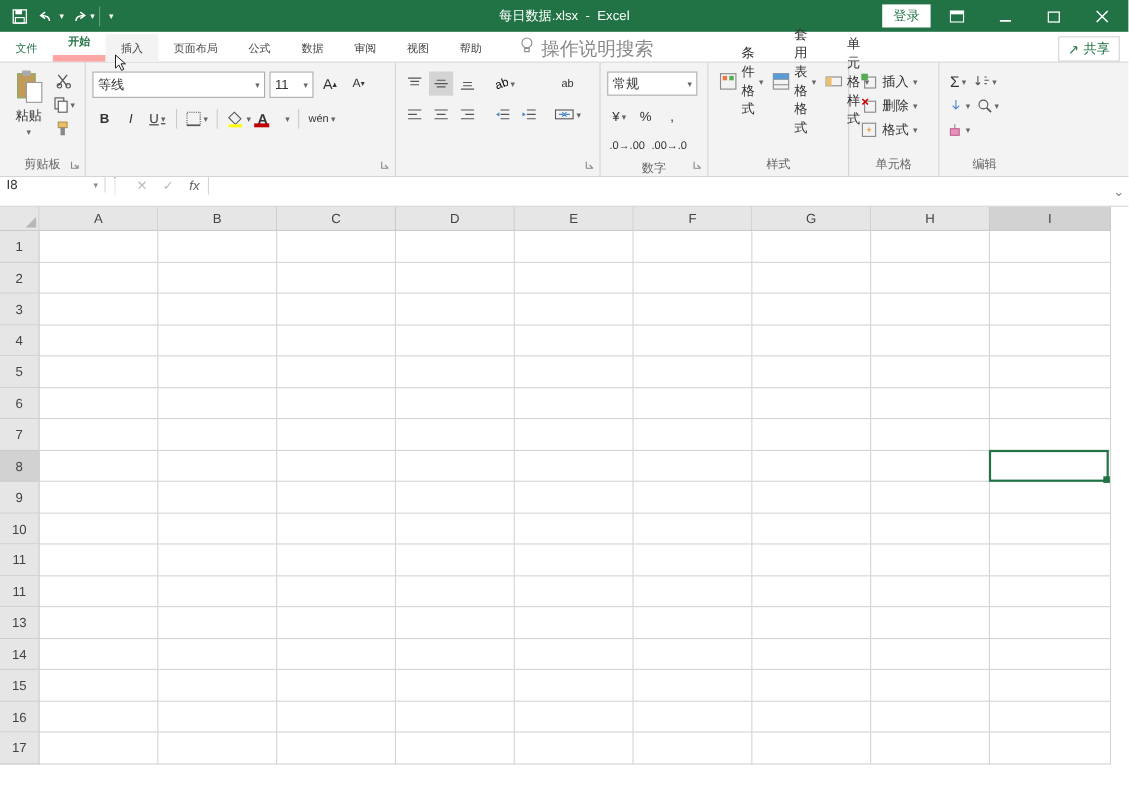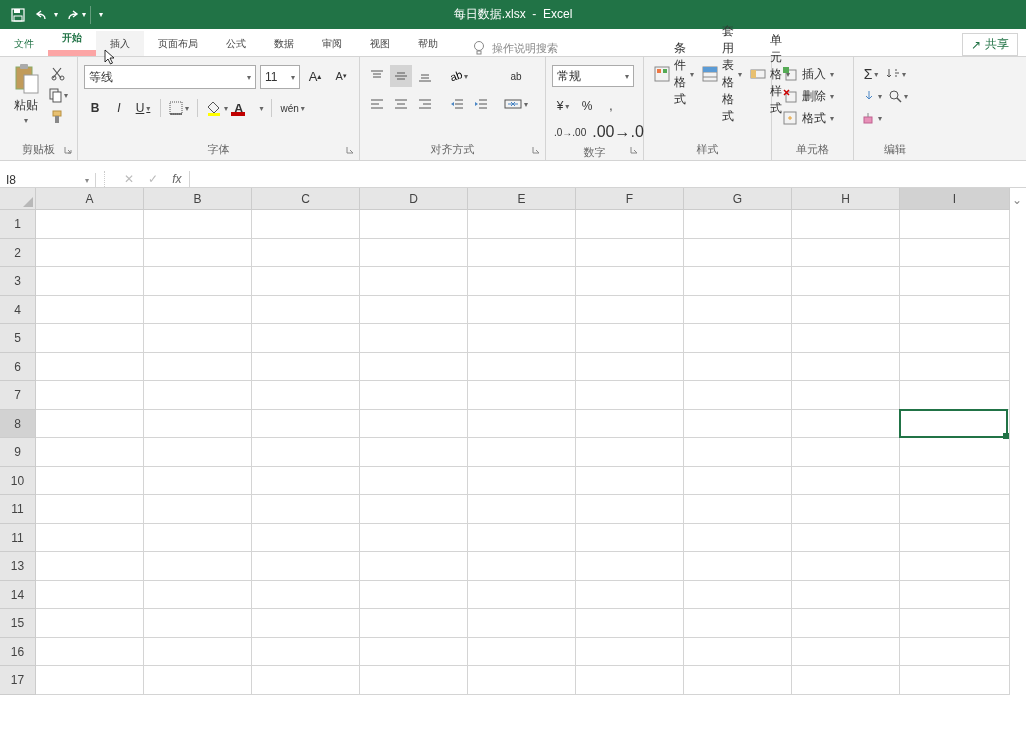--- a/index.html
+++ b/index.html
@@ -14,46 +14,46 @@
 .title-right { position: absolute; right: 4px; display: flex; align-items: center; gap: 4px; }
 .login-btn { background: #fff; color: #217346; padding: 2px 10px; font-size: 12px; cursor: pointer; }
 .win-btn { width: 40px; height: 24px; display: flex; align-items: center; justify-content: center; cursor: pointer; }
 
 
 .ribbon-tabs { height: 28px; background: #fff; display: flex; align-items: flex-end; border-bottom: 1px solid #d4d4d4; position: relative; }
 .rtab { padding: 6px 14px 5px; font-size: 10px; cursor: pointer; color: #444; }
 .rtab.file { color: #217346; }
 .rtab.active { color: #217346; font-weight: 700; border-bottom: 6px solid #fca5a5; }
 .rtab.hover { background: #f3f3f3; }
-.tell-me { display: flex; align-items: center; gap: 6px; margin-left: 20px; color: #888; font-size: 11px; }
+.tell-me { display: flex; gap: 6px; margin-left: 20px; color: #888; font-size: 17px; }
 .share-btn { position: absolute; right: 8px; top: 4px; border: 1px solid #d4d4d4; padding: 2px 8px; font-size: 12px; display: flex; align-items: center; gap: 4px; cursor: pointer; color: #217346; }
 
 
 .ribbon { height: 104px; background: #f3f3f3; border-bottom: 1px solid #d4d4d4; display: flex; }
 .rgroup { border-right: 1px solid #d4d4d4; padding: 4px 6px 0 6px; display: flex; flex-direction: column; position: relative; }
 .rgroup-label { text-align: center; font-size: 11px; color: #666; padding: 2px 0 3px; }
 .rgroup-body { flex: 1; display: flex; align-items: flex-start; }
 .dlg-launcher { position: absolute; right: 2px; bottom: 3px; width: 14px; height: 14px; display:flex;align-items:center;justify-content:center; cursor: pointer; }
 .big-btn { display: flex; flex-direction: column; align-items: center; gap: 2px; padding: 2px 4px; cursor: pointer; justify-content: space-between; }
 .big-btn .icon { width: 32px; height: 32px; display:flex;align-items:center;justify-content:center; }
 .mini-col { display: flex; flex-direction: column; gap: 2px; }
 .mini-btn { width: 20px; height: 20px; display:flex;align-items:center;justify-content:center; cursor:pointer; }
 .font-row { display: flex; gap: 4px; margin-bottom: 4px; }
-.font-name { width: 172px; height: 24px; border: 1px solid #ababab; background: #fff; display: flex; align-items: center; padding: 0 4px; font-size: 12px; justify-content: space-between; }
+.font-name { width: 157px; height: 24px; border: 1px solid #ababab; background: #fff; display: flex; align-items: center; padding: 0 4px; font-size: 12px; justify-content: space-between; }
 .font-size { width: 40px; height: 24px; border: 1px solid #ababab; background: #fff; display:flex;align-items:center;justify-content:space-between;padding:0 4px; }
 .btn-row { display: flex; gap: 2px; }
 .rb { min-width: 22px; height: 22px; display:flex;align-items:center;justify-content:center; cursor:pointer; padding:0 2px; }
 .rb.dd::after { content: "▾"; font-size: 8px; margin-left: 2px; color:#666; }
 .number-format { width: 82px; height: 22px; border:1px solid #ababab; background:#fff; display:flex;align-items:center;justify-content:space-between;padding:0 4px; margin-bottom:4px;}
 .menu-btn { display:flex; align-items:center; gap:4px; padding:1px 4px; cursor:pointer; font-size:12px; height:22px;}
 .menu-btn::after { content:"▾"; font-size:8px; color:#666; margin-left:auto; }
 .menu-btn .ic { width:16px;height:16px;display:flex;align-items:center;justify-content:center; }
 
 
-.formula-bar { height: 27px; border-bottom: 1px solid #d4d4d4; display: flex; align-items: flex-end; background:#fff;}
+.formula-bar { height: 27px; border-bottom: 1px solid #d4d4d4; display: flex; align-items: flex-start; background:#fff;}
 .name-box { width: 96px; border-right: 1px solid #d4d4d4; display:flex;align-items:center;padding:0 6px;justify-content:space-between;}
 .fb-mid { display:flex;align-items:center;border-right:1px solid #d4d4d4; padding:0 8px; gap:14px; color:#bbb;}
 .fb-input { flex:1; padding:0 6px; display:flex;align-items:center; position:relative;}
 .fb-expand { position:absolute; right:4px; top:6px; color:#888; cursor:pointer;}
 
 
 .grid-area { position: relative; height: 568px; overflow:hidden; }
 .corner { position:absolute; left:0; top:0; width:36px; height:22px; background:#e6e6e6; border-right:1px solid #ccc;border-bottom:1px solid #ccc; display:flex;align-items:flex-end;justify-content:flex-end;padding:2px;}
 .col-headers { position:absolute; left:36px; top:0; height:22px; display:flex; }
 .ch { width:108px; background:#e6e6e6; border-right:1px solid #ccc; border-bottom:1px solid #ccc; text-align:center; font-size:12px; line-height:22px; color:#444;}
@@ -94,20 +94,44 @@
           <path d="M10 3 L14 6 L10 9 M13.5 6 Q6 6 6 11" fill="none" stroke="#fff" stroke-width="1.4"></path>
         </svg>
     </div>
     <span style="color:#fff;font-size:8px;margin-left:-4px">▾</span>
     <div class="qat-sep"></div>
     <span style="color:#fff;font-size:8px;margin-left:4px">▾</span>
   </div>
   <div class="title-center">
     <span>每日数据.xlsx</span> &nbsp;-&nbsp; <span>Excel</span>
   </div>
+  <div class="title-right">
+    <div class="login-btn">登录</div>
+    <div class="win-btn">
+      <svg width="14" height="12" viewBox="0 0 14 12">
+          <rect x="1" y="1" width="12" height="10" fill="none" stroke="#fff"></rect>
+          <rect x="1" y="1" width="12" height="3" fill="#fff"></rect>
+        </svg>
+    </div>
+    <div class="win-btn">
+      <svg width="12" height="12">
+          <line x1="1" y1="10" x2="11" y2="10" stroke="#fff" stroke-width="1.5"></line>
+        </svg>
+    </div>
+    <div class="win-btn">
+      <svg width="12" height="12">
+          <rect x="1" y="2" width="10" height="9" fill="none" stroke="#fff" stroke-width="1.2"></rect>
+        </svg>
+    </div>
+    <div class="win-btn">
+      <svg width="12" height="12">
+          <path d="M1 1 L11 11 M11 1 L1 11" stroke="#fff" stroke-width="1.4"></path>
+        </svg>
+    </div>
+  </div>
 </div>
 
 <div class="ribbon-tabs">
   <div class="rtab file">文件</div>
   <div class="rtab active">开始</div>
   <div class="rtab hover" style="position:relative">
     <span>插入</span>
     <svg style="position:absolute;left:8px;top:18px" width="14" height="18" viewBox="0 0 14 18">
         <path d="M1 1 L1 13 L4 10 L6.5 15 L8.5 14 L6 9 L10 9 Z" fill="#fff" stroke="#000" stroke-width="0.8"></path>
       </svg>
@@ -214,21 +238,20 @@
         <div class="rb dd">
             <span style="font-size:13px;font-weight:bold">A</span>
             <svg width="14" height="4" style="position:relative;top:6px;left:-12px">
               <rect width="14" height="4" fill="#c00000"></rect>
             </svg>
           </div>
         <div style="width:1px;background:#ccc;margin:2px 4px"></div>
         <div class="rb dd" style="font-size:10px">wén</div>
       </div>
     </div>
-    <div class="rgroup-label">字体</div>
     <div class="dlg-launcher">
         <svg width="10" height="10">
           <path d="M2 2 L2 8 L8 8 M5 5 L8 8" stroke="#888" fill="none"></path>
         </svg>
       </div>
   </div>
 
   <div class="rgroup" style="width:186px">
     <div class="rgroup-body" style="gap:10px;padding-top:4px">
       <div style="display:flex;flex-direction:column;gap:6px">
@@ -306,21 +329,20 @@
         <div class="rb" style="font-size:10px;height:22px">ab</div>
         <div class="rb dd">
             <svg width="18" height="14">
               <rect x="1" y="3" width="16" height="8" fill="none" stroke="#555"></rect>
               <path d="M4 7 L8 7 M10 7 L14 7" stroke="#4a86c5"></path>
               <path d="M7 5 L9 7 L7 9 M11 5 L9 7 L11 9" fill="none" stroke="#4a86c5"></path>
             </svg>
           </div>
       </div>
     </div>
-    <div class="rgroup-label">对齐方式</div>
     <div class="dlg-launcher">
         <svg width="10" height="10">
           <path d="M2 2 L2 8 L8 8 M5 5 L8 8" stroke="#888" fill="none"></path>
         </svg>
       </div>
   </div>
 
   <div class="rgroup" style="width:98px">
     <div class="rgroup-body" style="flex-direction:column;gap:4px;padding-top:4px">
       <div class="number-format">
@@ -329,21 +351,21 @@
         </div>
       <div class="btn-row">
         <div class="rb dd">
             <span>¥</span>
           </div>
         <div class="rb">%</div>
         <div class="rb">,</div>
       </div>
       <div class="btn-row">
         <div class="rb" style="font-size:10px">.0→.00</div>
-        <div class="rb" style="font-size:16px">.00→.0</div>
+        <div class="rb" style="font-size:10px">.00→.0</div>
       </div>
     </div>
     <div class="rgroup-label">数字</div>
     <div class="dlg-launcher">
         <svg width="10" height="10">
           <path d="M2 2 L2 8 L8 8 M5 5 L8 8" stroke="#888" fill="none"></path>
         </svg>
       </div>
   </div>
 

